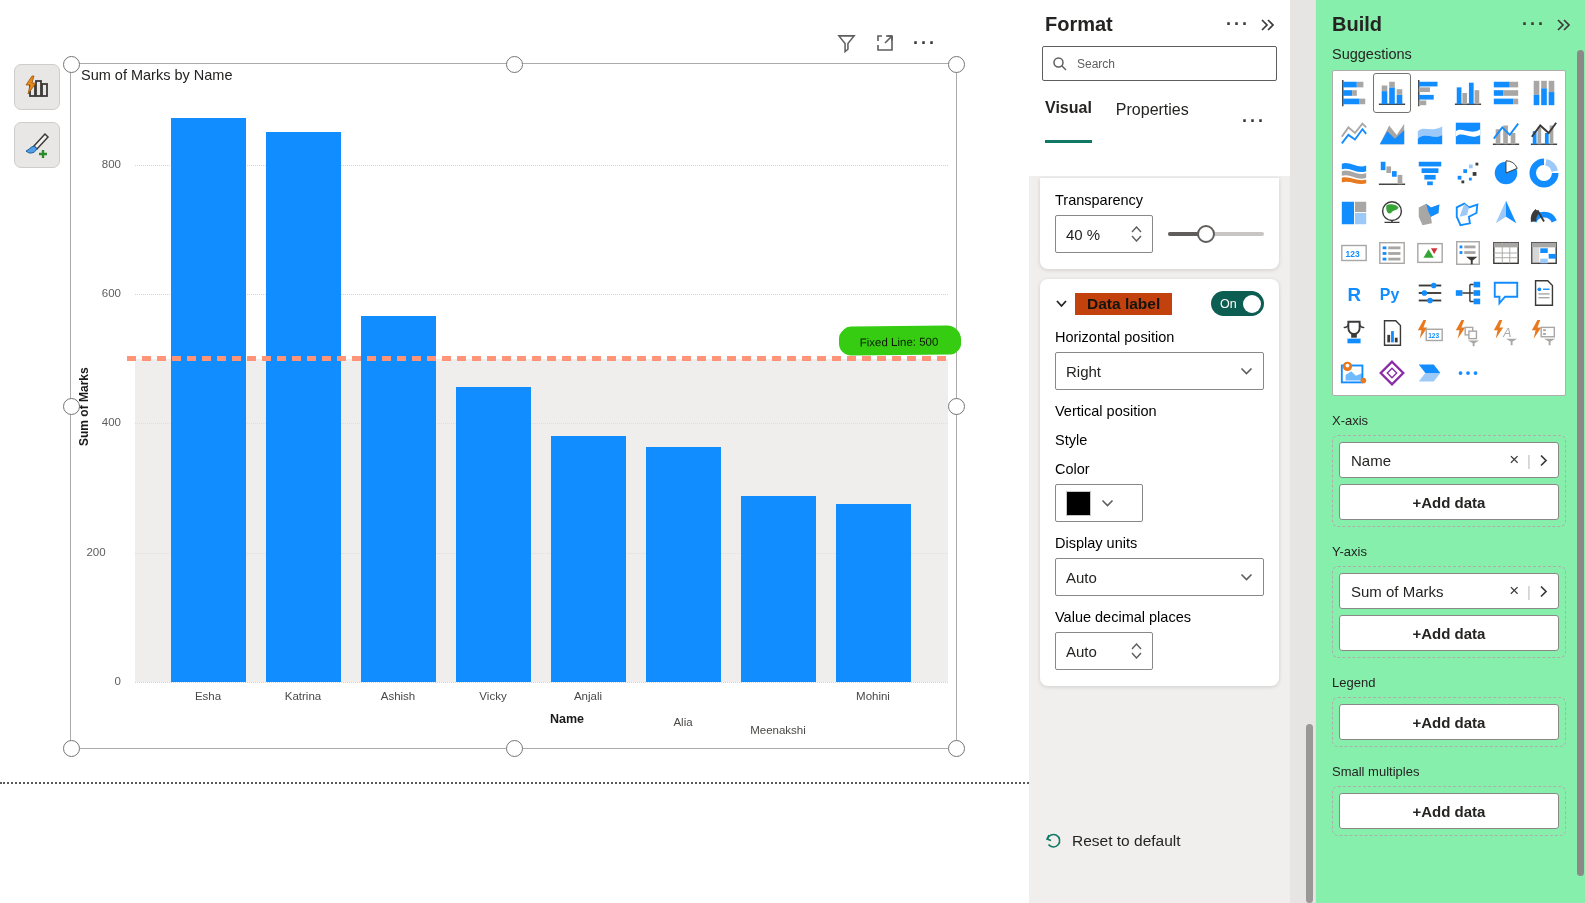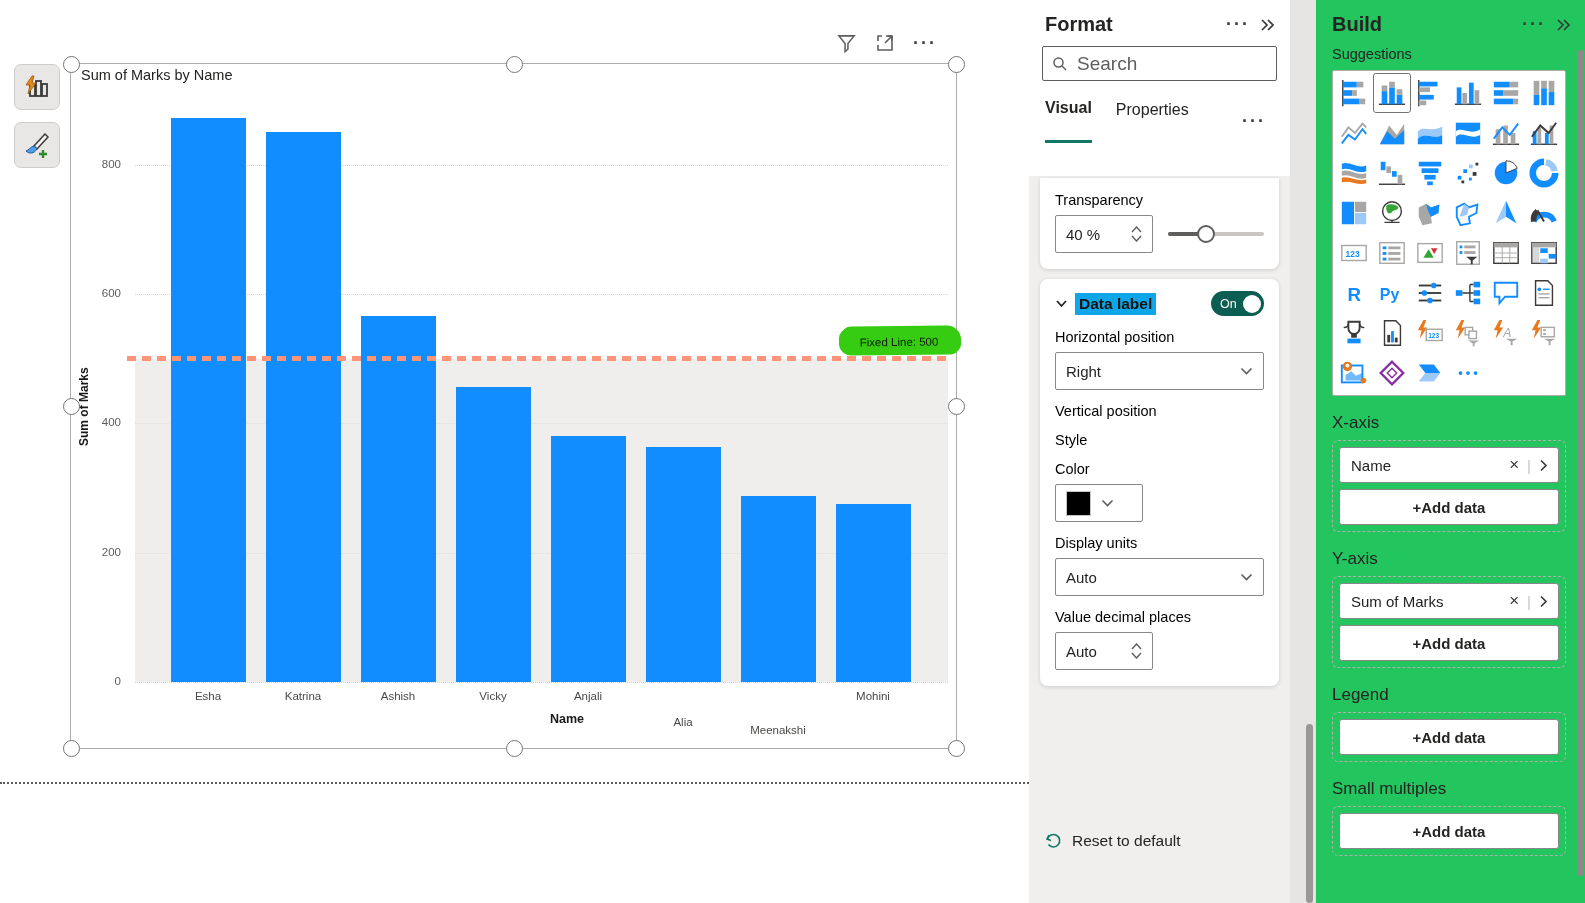--- a/index.html
+++ b/index.html
@@ -33,61 +33,61 @@
             font-size:11.5px;color:#0b1a02;box-shadow:2px -2px 0 0 #35CC12}
   
   #fpane{left:1029px;top:0;width:261px;height:903px;background:#f1efee}
   #fheader{position:absolute;left:0;top:0;width:261px;height:176px;background:#fff}
   .pane-title-row{display:flex;align-items:center;padding:13px 14px 4px 16px}
   .pane-title{font-size:20px;font-weight:bold;color:#252423;flex:1}
   .dots{color:#3b3a39;font-size:18px;letter-spacing:2px;font-weight:bold;cursor:pointer;padding:0 8px}
   .collapse{cursor:pointer;display:flex;align-items:center}
   #fsearch{margin:6px 13px 0 13px;height:33px;border:1px solid #605e5c;border-radius:2px;background:#fff;
            display:flex;align-items:center;padding:0 9px;gap:7px}
-  #fsearch input{border:none;outline:none;font-size:19px;flex:1;font-family:"Liberation Sans",sans-serif;color:#252423;background:transparent}
+  #fsearch input{border:none;outline:none;font-size:12px;flex:1;font-family:"Liberation Sans",sans-serif;color:#252423;background:transparent}
   #fsearch input::placeholder{color:#605e5c}
   #ftabs{display:flex;align-items:center;gap:24px;padding:18px 16px 0 16px}
   .ftab{font-size:16px;color:#252423;padding-bottom:23px;cursor:pointer}
   .ftab.active{font-weight:bold;border-bottom:3px solid #117865}
   .fcard{position:relative;margin:10px 11px 0 11px;background:#fff;border-radius:8px;
          box-shadow:0 1px 4px rgba(0,0,0,.14);padding:12px 15px 16px 15px}
   .flabel{font-size:14.5px;color:#000000;margin:13px 0 7px 0}
   .flabel.first{margin-top:2px}
   .ctl{height:36px;border:1px solid #8a8886;border-radius:2px;background:#fff;display:flex;
        align-items:center;padding:0 10px;font-size:15px;color:#252423;cursor:pointer}
   .ctl .val{flex:1}
   .spinbox{width:76px}
   .spin-ch{display:flex;flex-direction:column;gap:2px;color:#605e5c;margin-left:6px}
   .trans-row{display:flex;align-items:center;gap:15px;margin-top:4px}
   .slider{flex:1;position:relative;height:18px}
   .sl-track{position:absolute;left:0;right:0;top:7px;height:4px;background:#c8c6c4;border-radius:2px}
   .sl-fill{position:absolute;left:0;top:7px;height:4px;background:#605e5c;border-radius:2px}
   .sl-knob{position:absolute;top:0;width:18px;height:18px;border-radius:50%;background:#fff;border:2px solid #605e5c;box-sizing:border-box;transform:translateX(-9px)}
   .dl-head{display:flex;align-items:center;gap:7px}
-  .hl{background:#0ea5e9;font-weight:bold;font-size:15.5px;padding:2px 4px;color:#14140f}
+  .hl{background:#c2410c;font-weight:bold;font-size:15.5px;padding:2px 12px;color:#14140f}
   .toggle{margin-left:auto;width:53px;height:25px;border-radius:13px;background:#0d5e52;display:flex;
           align-items:center;cursor:pointer;position:relative}
   .toggle .tg-lab{color:#ffffff;font-size:12.5px;margin-left:9px}
   .toggle .knob{position:absolute;right:3px;width:18px;height:18px;border-radius:50%;background:#fff}
   .swatchbox{width:66px}
   .swatch{width:23px;height:23px;background:#000;border:1px solid #c8c6c4;margin-right:10px}
   #reset-row{position:absolute;left:16px;top:832px;display:flex;align-items:center;gap:10px;cursor:pointer}
   #reset-row span{font-size:15.5px;color:#252423}
   
   #gutter{left:1290px;top:0;width:25px;height:903px;background:#e7e5e3}
   #gutter-thumb{left:1306px;top:724px;width:7px;height:179px;background:#9a9896;border-radius:4px}
   #bscroll-thumb{left:1577px;top:50px;width:7px;height:826px;background:#8c8a88;border-radius:4px}
   
-  #bpane{left:1315px;top:0;width:270px;height:903px;background:#22c55e;border-left:1px solid #e3e1df}
+  #bpane{left:1315px;top:0;width:270px;height:903px;background:#86efac;border-left:1px solid #e3e1df}
   #bsugg{font-size:14.5px;color:#252423;margin:6px 0 8px 16px}
   #vgrid{margin:0 20px 0 16px;border:1px solid #b0aeac;border-radius:2px;display:grid;
          grid-template-columns:repeat(6,1fr);padding:2px;background:#fff}
   .vcell{height:38px;display:flex;align-items:center;justify-content:center;border-radius:3px;cursor:pointer;border:1px solid transparent}
   .vcell.selected{border:1px solid #75736f}
-  .wlabel{font-size:17px;color:#252423;margin:17px 0 7px 16px}
+  .wlabel{font-size:13px;color:#252423;margin:17px 0 7px 16px}
   .wgroup{margin:0 20px 0 16px;border:1px dashed #b0aeac;border-radius:6px;padding:6px}
   .pill{height:34px;border:1px solid #8a8886;border-radius:3px;background:#fff;display:flex;align-items:center;
         padding:0 4px 0 11px;font-size:15px;color:#252423;margin-bottom:6px;cursor:pointer}
   .pill .pname{flex:1}
   .pill .px{font-size:17px;color:#3b3a39;padding:0 6px;cursor:pointer}
   .pill .psep{color:#c8c6c4;padding:0 2px}
   .pill .pch{display:flex;align-items:center;padding:0 6px;cursor:pointer}
   .addbtn{height:34px;border:1px solid #8a8886;border-radius:3px;background:#fff;display:flex;align-items:center;
           justify-content:center;font-size:15px;font-weight:bold;color:#252423;cursor:pointer}
   svg{display:block}
@@ -133,21 +133,21 @@
   </div>
 
   <div id="frame" class="abs">
     <div id="chart-title">Sum of Marks by Name</div>
     <div id="chart-ylabel">Sum of Marks</div>
     <div id="chart-xlabel">Name</div>
     <div id="chart-layer">
         <div class="gridline" style="left: 64px; top: 618px; width: 813px;"></div>
         <div class="ylab" style="top: 611px;">0</div>
         <div class="gridline" style="left: 64px; top: 488.7px; width: 813px;"></div>
-        <div class="ylab" style="top: 481.7px;">200</div>
+        <div class="ylab" style="top: 481.7px; text-align: center;">200</div>
         <div class="gridline" style="left: 64px; top: 359.4px; width: 813px;"></div>
         <div class="ylab" style="top: 352.4px;">400</div>
         <div class="gridline" style="left: 64px; top: 230.1px; width: 813px;"></div>
         <div class="ylab" style="top: 223.1px;">600</div>
         <div class="gridline" style="left: 64px; top: 100.8px; width: 813px;"></div>
         <div class="ylab" style="top: 93.8px;">800</div>
         <div id="shade" style="position: absolute; left: 64px; top: 294.75px; width: 813px; height: 323.25px; background: rgb(229, 227, 225);"></div>
         <div class="bar" style="left: 99.5px; top: 54.252px; width: 75px; height: 563.748px; background: rgb(17, 141, 255);"></div>
         <div class="xlab" style="left: 91px; top: 626px;">Esha</div>
         <div class="bar" style="left: 194.5px; top: 67.8285px; width: 75px; height: 550.171px; background: rgb(17, 141, 255);"></div>

